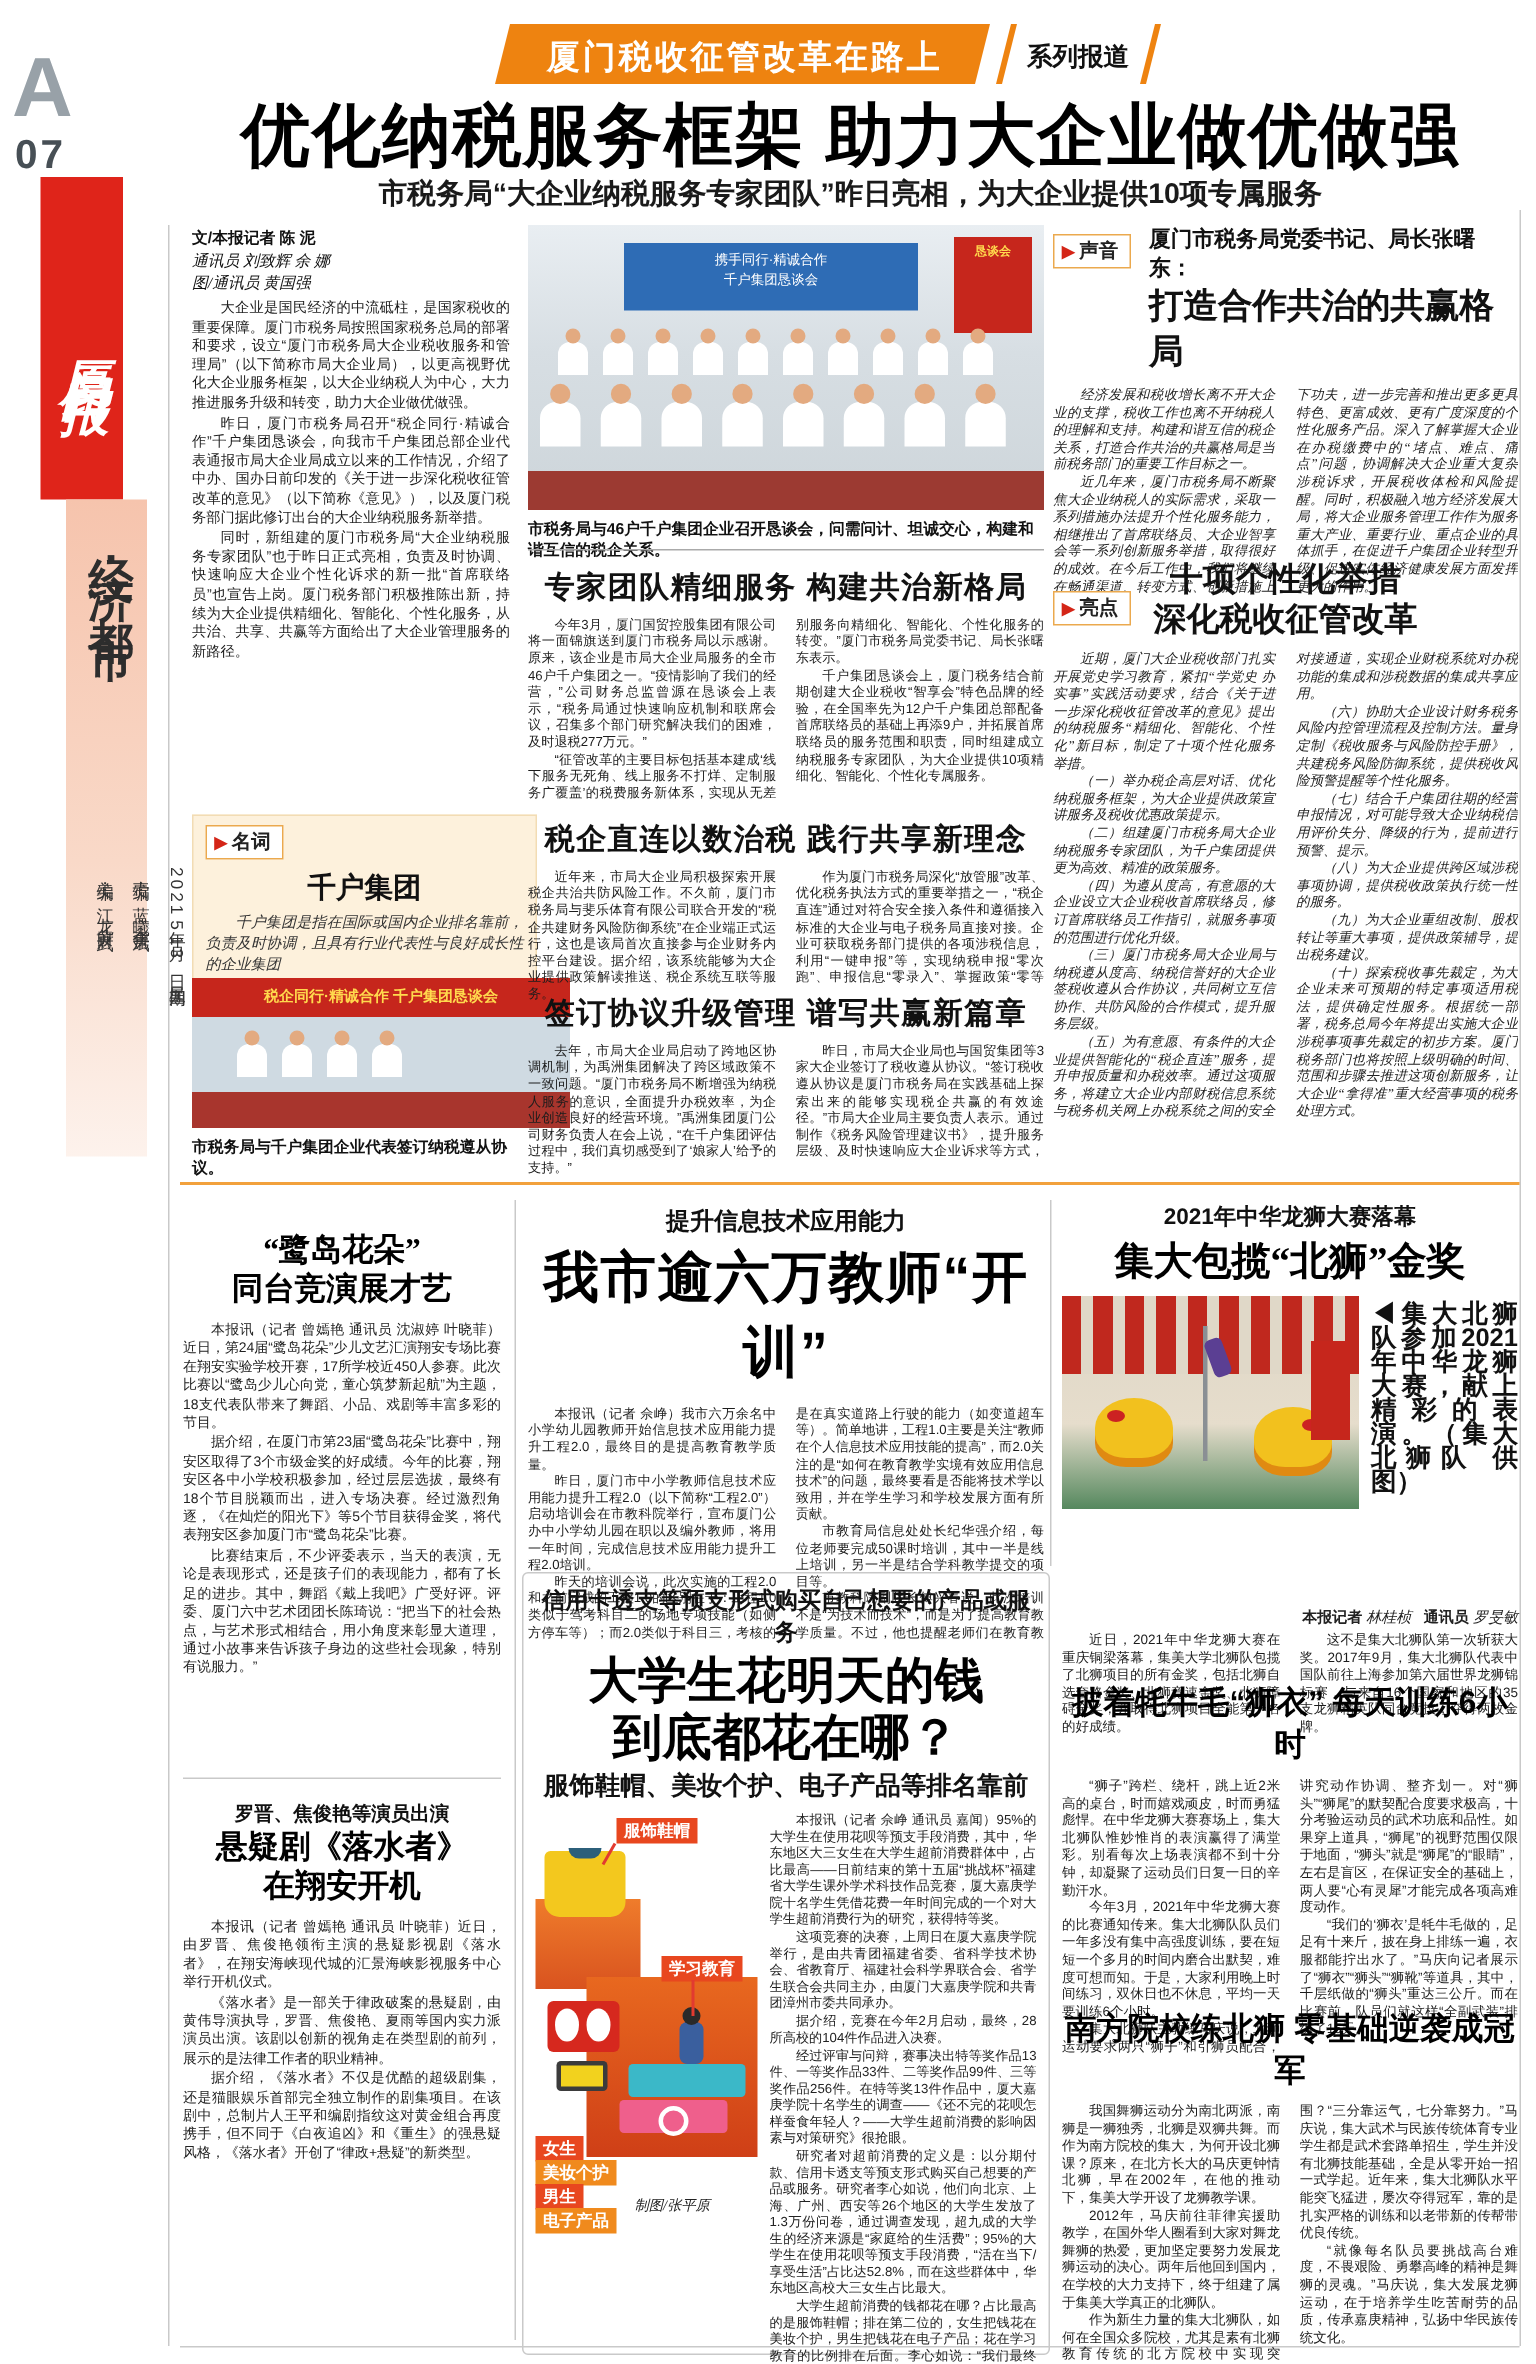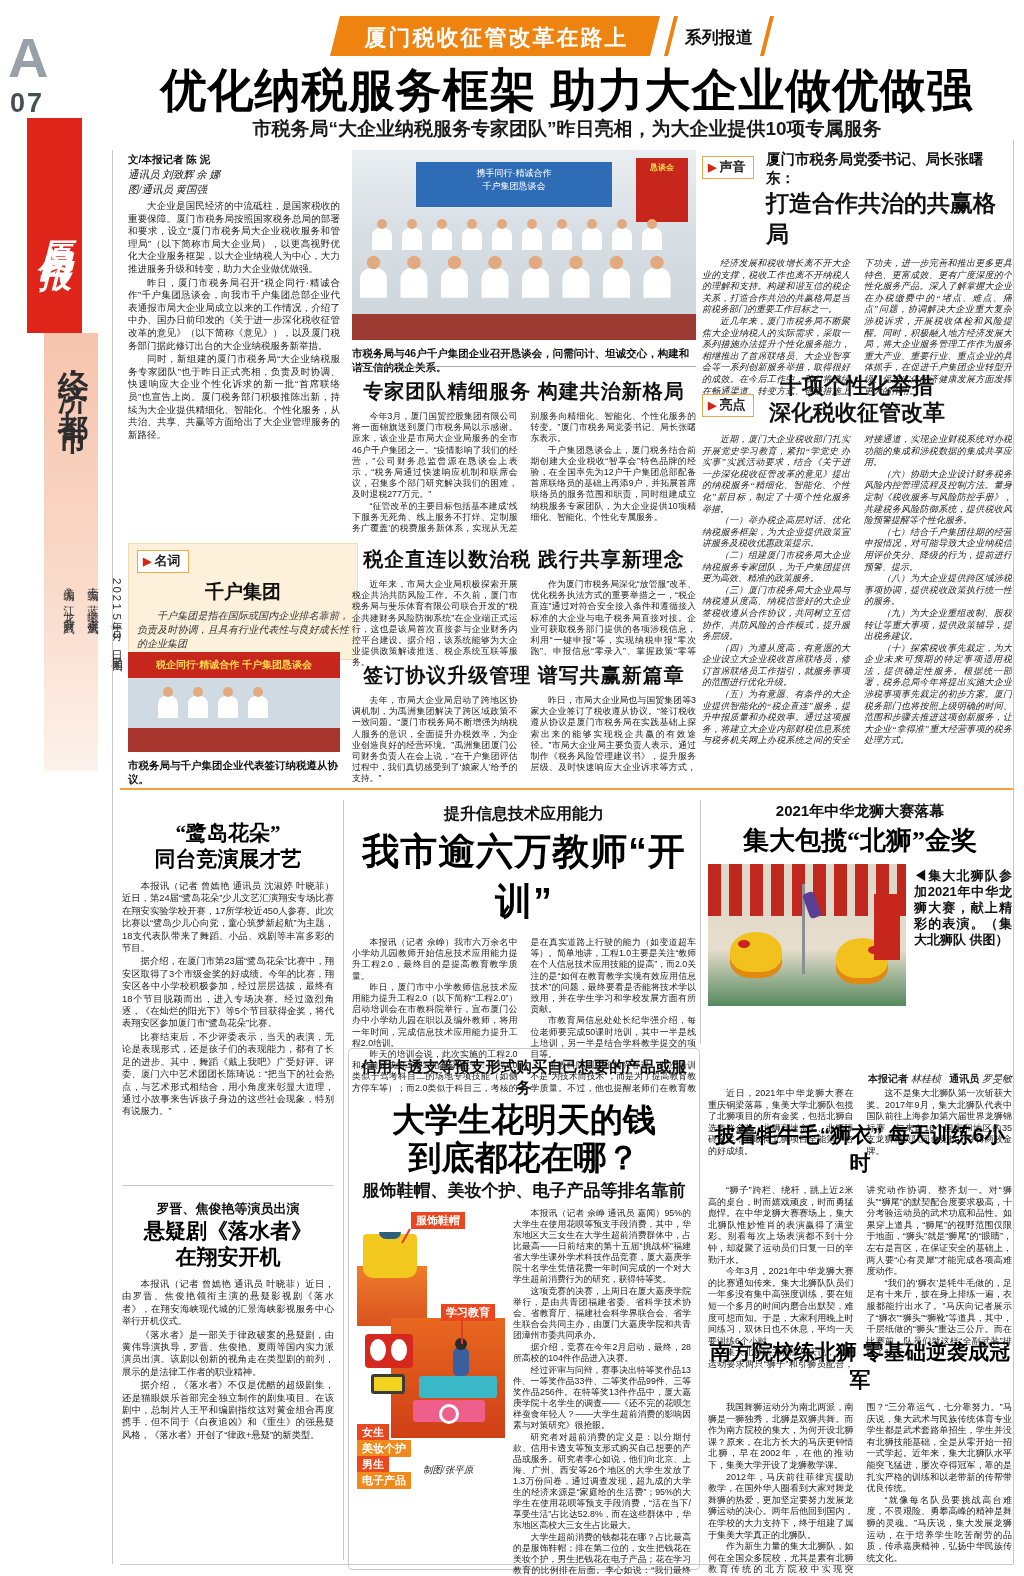--- a/index.html
+++ b/index.html
@@ -122,21 +122,21 @@
 
   <div class="abs glossary">
     <div class="tagbox">
         <span class="arr">▶</span>
         <span>名词</span>
       </div>
     <div class="gloss-term serif">千户集团</div>
     <div class="gloss-def kai">千户集团是指在国际或国内企业排名靠前，负责及时协调，且具有行业代表性与良好成长性的企业集团</div>
   </div>
 
-  <div class="photo abs" style="left:128px;top:652px;width:212px;height:100px;background:#cfdae2;">
+  <div class="photo abs" style="left:128px;top:652px;width:212px;height:100px;background:#cfdae2;padding-left:40px;">
     <div class="ph-banner-red" style="left:0;top:0;right:0;height:26px;font-size:10px;line-height:26px;">税企同行·精诚合作  千户集团恳谈会</div>
     <div class="persons" style="left:30px;top:44px;">
       <div class="person"></div>
       <div class="person"></div>
       <div class="person"></div>
       <div class="person"></div>
     </div>
     <div class="ph-table" style="height:24px;"></div>
   </div>
   <div class="abs caption" style="left:128px;top:758px;width:212px;">市税务局与千户集团企业代表签订纳税遵从协议。</div>
@@ -217,22 +217,22 @@
         <span>亮点</span>
       </div>
     <div class="vh-title" style="text-align:center;font-size:22px;line-height:27px;">
       <div>十项个性化举措</div>
       <div>深化税收征管改革</div>
     </div>
     <div class="vh-body kai" style="height:348px;overflow:hidden;margin-top:8px;">
       <p>近期，厦门大企业税收部门扎实开展党史学习教育，紧扣“学党史 办实事”实践活动要求，结合《关于进一步深化税收征管改革的意见》提出的纳税服务“精细化、智能化、个性化”新目标，制定了十项个性化服务举措。</p>
       <p>（一）举办税企高层对话、优化纳税服务框架，为大企业提供政策宣讲服务及税收优惠政策提示。</p>
       <p>（二）组建厦门市税务局大企业纳税服务专家团队，为千户集团提供更为高效、精准的政策服务。</p>
+      <p>（四）为遵从度高，有意愿的大企业设立大企业税收首席联络员，修订首席联络员工作指引，就服务事项的范围进行优化升级。</p>
       <p>（三）厦门市税务局大企业局与纳税遵从度高、纳税信誉好的大企业签税收遵从合作协议，共同树立互信协作、共防风险的合作模式，提升服务层级。</p>
-      <p>（四）为遵从度高，有意愿的大企业设立大企业税收首席联络员，修订首席联络员工作指引，就服务事项的范围进行优化升级。</p>
       <p>（五）为有意愿、有条件的大企业提供智能化的“税企直连”服务，提升申报质量和办税效率。通过这项服务，将建立大企业内部财税信息系统与税务机关网上办税系统之间的安全对接通道，实现企业财税系统对办税功能的集成和涉税数据的集成共享应用。</p>
       <p>（六）协助大企业设计财务税务风险内控管理流程及控制方法。量身定制《税收服务与风险防控手册》，共建税务风险防御系统，提供税收风险预警提醒等个性化服务。</p>
       <p>（七）结合千户集团往期的经营申报情况，对可能导致大企业纳税信用评价失分、降级的行为，提前进行预警、提示。</p>
       <p>（八）为大企业提供跨区域涉税事项协调，提供税收政策执行统一性的服务。</p>
       <p>（九）为大企业重组改制、股权转让等重大事项，提供政策辅导，提出税务建议。</p>
       <p>（十）探索税收事先裁定，为大企业未来可预期的特定事项适用税法，提供确定性服务。根据统一部署，税务总局今年将提出实施大企业涉税事项事先裁定的初步方案。厦门税务部门也将按照上级明确的时间、范围和步骤去推进这项创新服务，让大企业“拿得准”重大经营事项的税务处理方式。</p>
     </div>
   </div>
 
   <div class="abs" style="left:120px;top:788px;width:893px;height:2px;background:#f2a13c;"></div>
@@ -332,21 +332,21 @@
     <div class="title-c serif" style="font-size:26px;margin-top:2px;">集大包揽“北狮”金奖</div>
 
     <div class="photo ph-lion" style="position:absolute;left:0;top:62px;width:198px;height:142px;">
       <div class="lion-banners"></div>
       <div class="pole" style="left:94px;top:20px;height:90px;"></div>
       <div class="acrobat" style="left:98px;top:28px;"></div>
       <div class="lion" style="left:22px;top:68px;"></div>
       <div class="lion" style="left:128px;top:74px;transform:scaleX(-1);"></div>
       <div class="ph-banner-red" style="right:6px;top:30px;width:26px;height:66px;font-size:8px;"></div>
     </div>
-    <div style="position:absolute;left:206px;top:66px;width:98px;font-size:13px;line-height:16px;font-weight:700;color:#111;text-align:justify;">◀集大北狮队参加2021年中华龙狮大赛，献上精彩的表演。（集大北狮队 供图）</div>
+    <div style="position:absolute;left:206px;top:66px;width:98px;font-size:17px;line-height:16px;font-weight:700;color:#111;text-align:justify;">◀集大北狮队参加2021年中华龙狮大赛，献上精彩的表演。（集大北狮队 供图）</div>
 
     <div style="margin-top:214px;text-align:right;font-size:10px;line-height:14px;">
       <b>本报记者</b> <span class="kai">林桂桢</span>
       &nbsp;&nbsp;<b>通讯员</b> <span class="kai">罗旻敏</span>
     </div>
     <div class="twocol" style="height:86px;overflow:hidden;margin-top:2px;font-size:9px;line-height:11.6px;">
       <p>近日，2021年中华龙狮大赛在重庆铜梁落幕，集美大学北狮队包揽了北狮项目的所有金奖，包括北狮自选套路金奖、北狮竞速金奖、北狮障碍金奖，并取得北狮项目全能第一名的好成绩。</p>
       <p>这不是集大北狮队第一次斩获大奖。2017年9月，集大北狮队代表中国队前往上海参加第六届世界龙狮锦标赛，与来自16个国家和地区的35支龙狮精英队同台竞技，夺得两枚金牌。</p>
     </div>
   </div>

